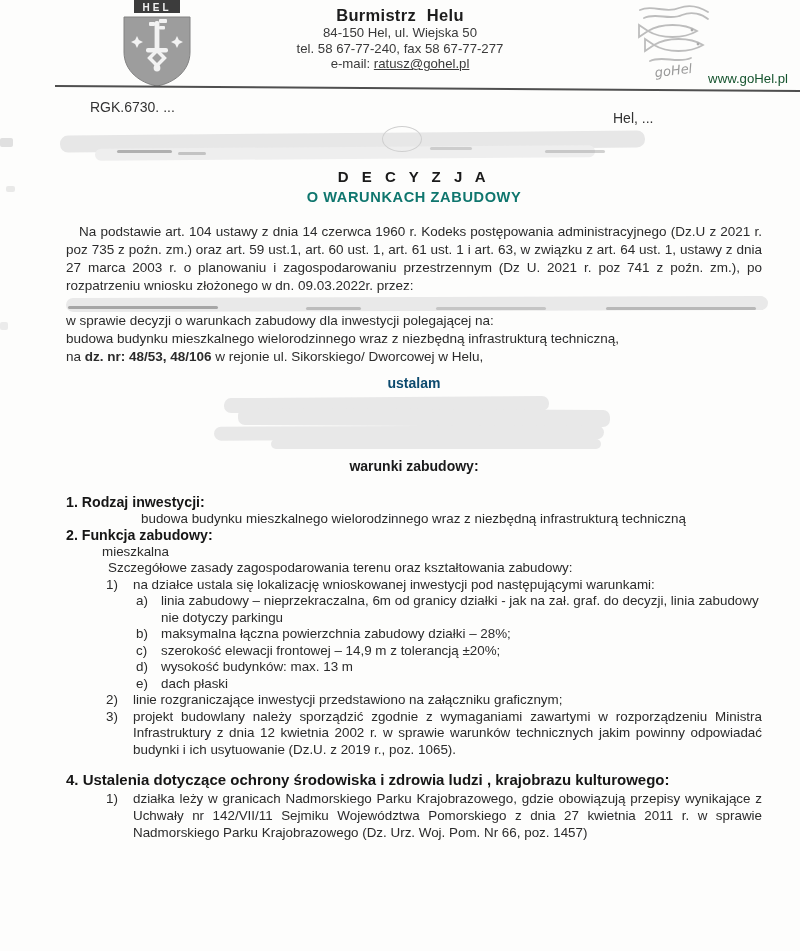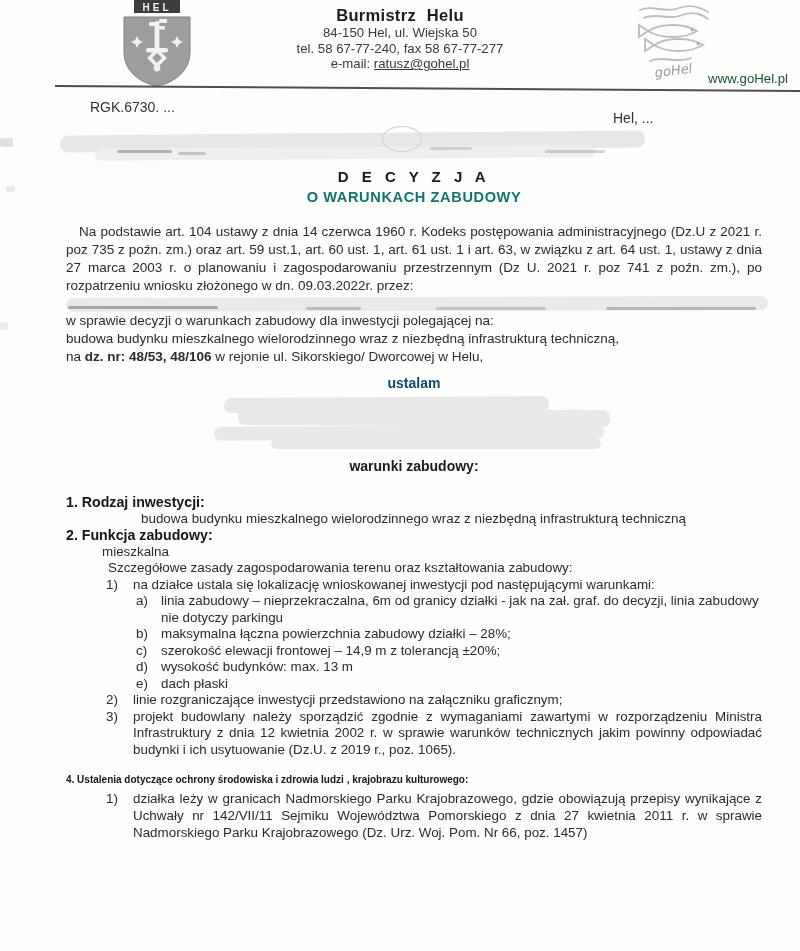--- a/index.html
+++ b/index.html
@@ -56,21 +56,21 @@
   .blob div { position:absolute; background:#e8e8e8; border-radius:7px; }
   .b1 { left:158px; top:0; width:325px; height:15px; transform:rotate(-0.4deg); background:#ececec; }
   .b2 { left:172px; top:12px; width:372px; height:17px; transform:rotate(0.3deg); }
   .b3 { left:148px; top:29px; width:390px; height:14px; transform:rotate(-0.2deg); }
   .b4 { left:205px; top:42px; width:330px; height:10px; background:#ececec; }
   .b5 { left:480px; top:44px; width:50px; height:7px; background:#dedede; border-radius:4px; }
   .warunki { text-align:center; font-weight:bold; font-size:14px; margin-top:7px; line-height:17px; color:#1a1a1a; }
 
   .sections { margin-top:19px; font-size:13.4px; line-height:16.5px; }
   .sec-head { font-weight:bold; font-size:14.2px; line-height:16.5px; color:#161616; }
-  .sec-head.justify { text-align:justify; text-align-last:left; line-height:20px; font-size:10px; margin-top:12px; }
+  .sec-head.justify { text-align:justify; text-align-last:left; line-height:20px; font-size:15px; margin-top:12px; }
   .s1-body { padding-left:75px; }
   .s2-body { padding-left:36px; }
   .sec-intro { padding-left:42px; }
   .num-item { display:flex; padding-left:40px; }
   .num-item > .mk { flex:0 0 27px; }
   .num-item > .tx { flex:1; text-align:justify; text-align-last:left; }
   .num-item > .tx.no-just { text-align:left; }
   .let-item { display:flex; padding-left:70px; }
   .let-item > .mk { flex:0 0 25px; }
   .let-item > .tx { flex:1; text-align:left; }

